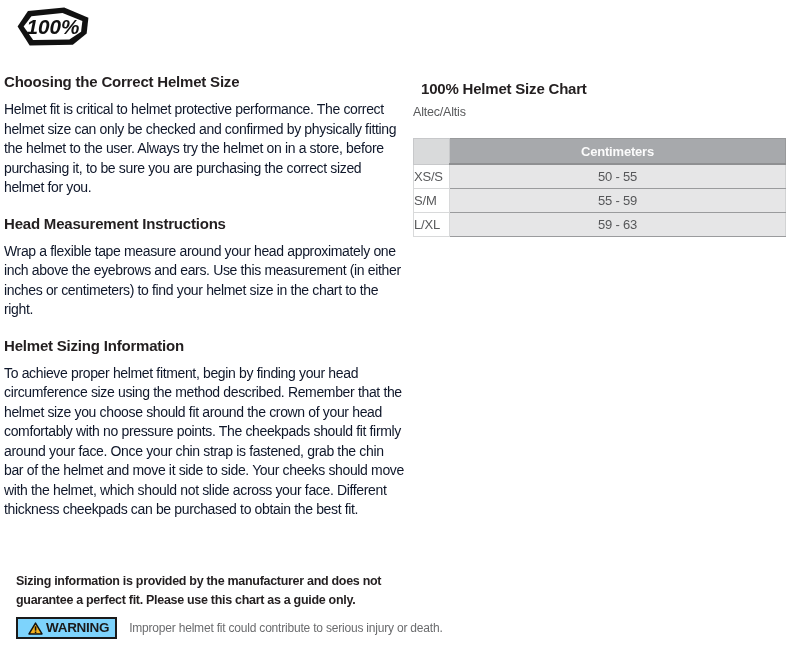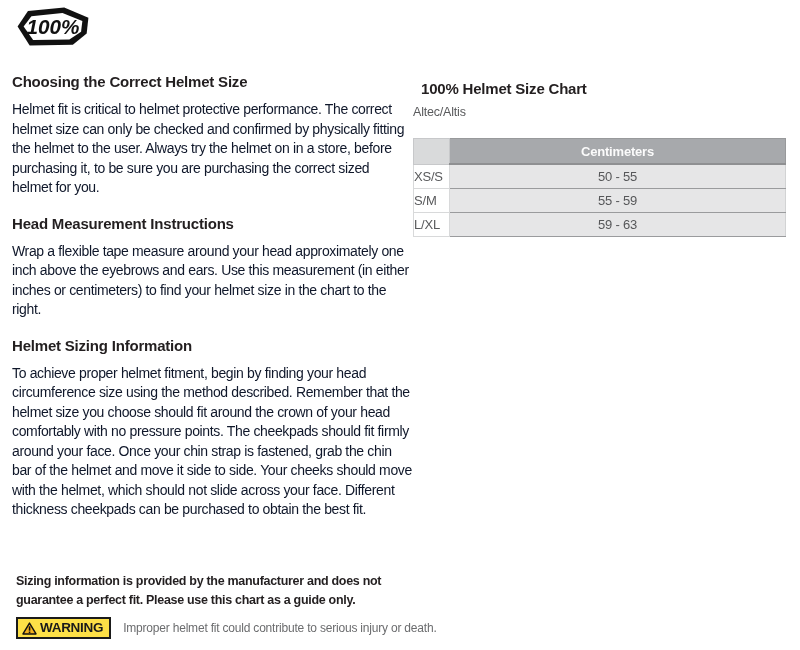--- a/index.html
+++ b/index.html
@@ -7,21 +7,21 @@
     position:relative;
     width:800px;height:650px;
     background:#ffffff;
     font-family:"Liberation Sans",sans-serif;
     overflow:hidden;
   }
   
   .logo{position:absolute;left:15px;top:6px;width:76px;height:41px;}
   
   .left-col{
-    position:absolute;left:12px;top:73px;width:400px;
+    position:absolute;left:4px;top:73px;width:400px;
   }
   .section-heading{
     margin:0 0 9px 0;
     font-size:15px;line-height:18px;
     font-weight:bold;color:#231f20;
     letter-spacing:-0.2px;
   }
   .section-body{
     margin:8px 0 17px 0;
     font-size:14px;line-height:19.5px;
@@ -32,22 +32,22 @@
     font-size:12.5px;line-height:19px;
     font-weight:bold;color:#231f20;letter-spacing:-0.3px;
   }
   
   .warning-row{
     position:absolute;left:16px;top:617px;width:760px;
     display:flex;align-items:center;
   }
   .warning-badge{
     display:inline-flex;align-items:center;
-    border:2px solid #1a1a1a;background:#fde047;
-    padding:1px 6px 1px 4px;height:16px;
+    border:2px solid #1a1a1a;background:#7dd3fc;
+    padding:1px 6px 1px 10px;height:16px;
   }
   .warning-badge .tri{margin-right:3px;display:block;}
   .warning-label{
     font-size:13.5px;font-weight:bold;color:#1a1a1a;
     letter-spacing:-0.3px;line-height:14px;
   }
   .warning-text{
     margin-left:12px;
     font-size:12px;color:#6b6c6e;letter-spacing:-0.2px;
   }

